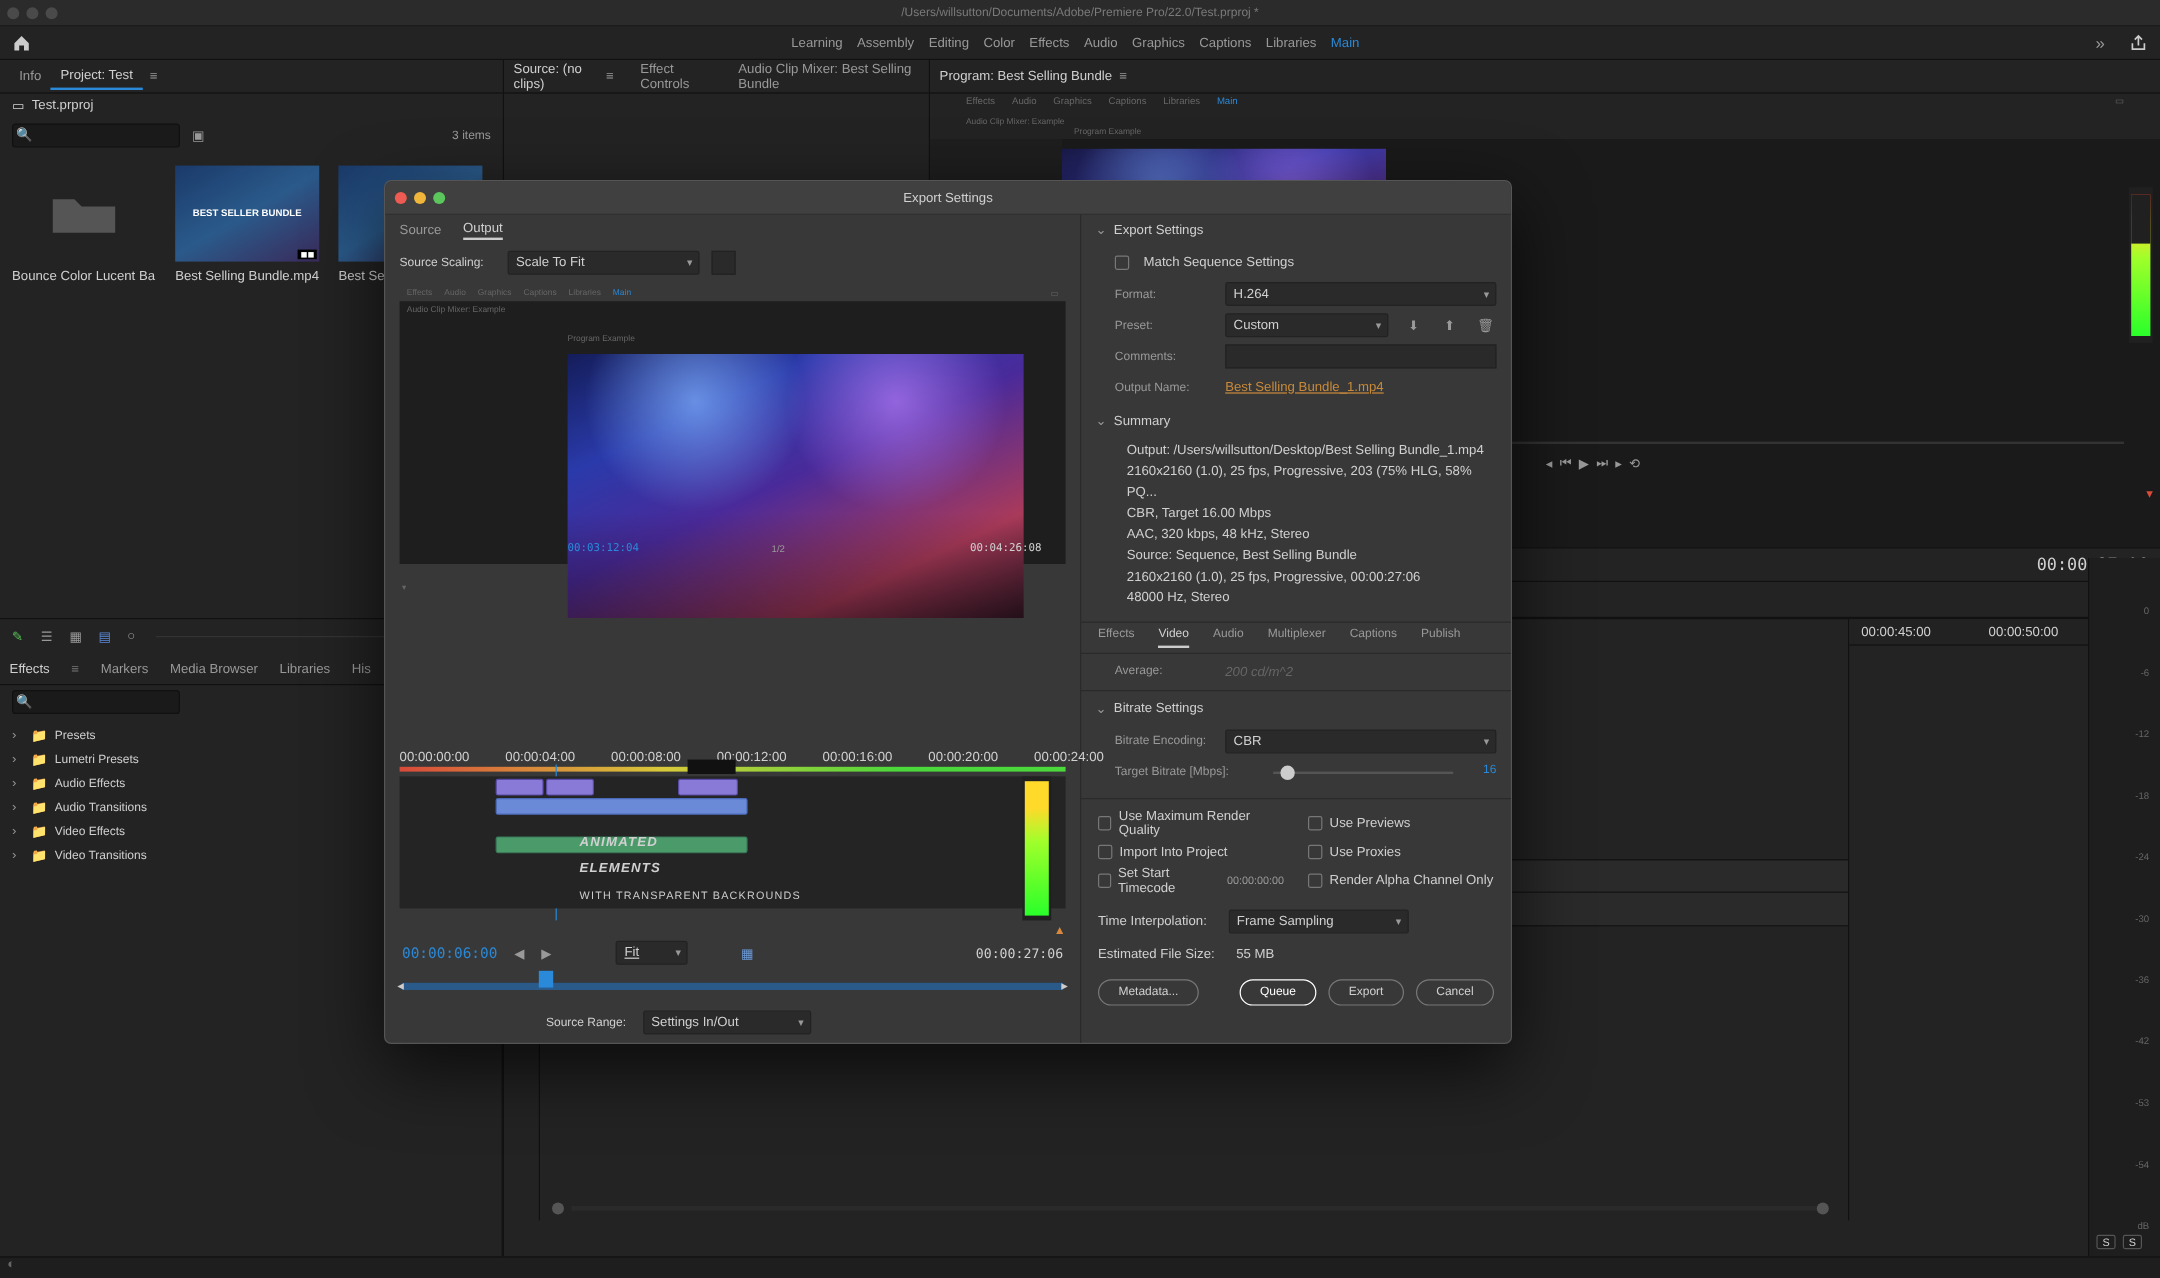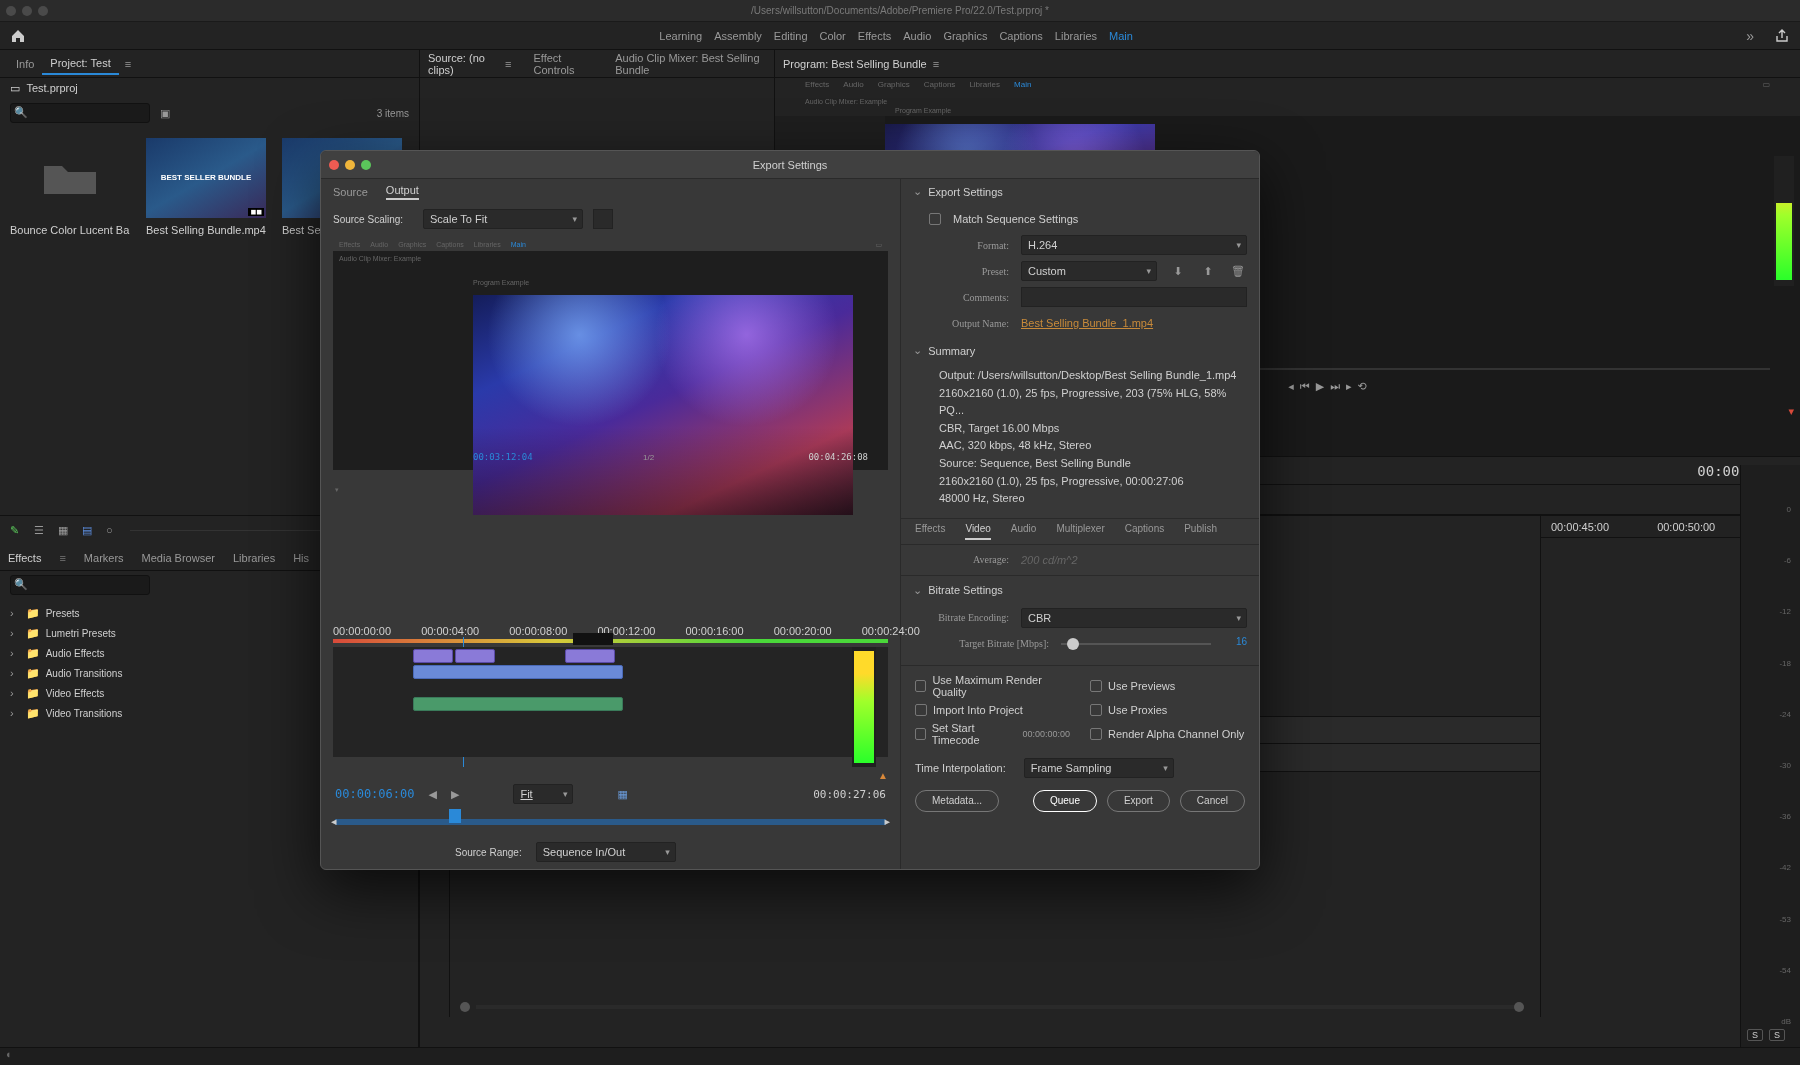--- a/index.html
+++ b/index.html
@@ -144,21 +144,21 @@
   .dlg-slider{height:26px;padding:0 14px;position:relative;}
   .dlg-slider .bar{position:absolute;left:14px;right:14px;top:10px;height:6px;background:#2a5a8a;}
   .dlg-slider .handle{position:absolute;top:0;left:128px;width:12px;height:14px;background:var(--blue);}
   .dlg-bot{height:34px;display:flex;align-items:center;padding:0 14px;gap:14px;}
   .dlg-bot label{color:var(--text);font-size:10px;}
   
   .dlg-right .sect-head{display:flex;align-items:center;gap:6px;padding:6px 12px;color:var(--text);font-size:11px;}
   .dlg-right .sect-head .chev{color:var(--text-dim);}
   .dlg-right .pad{padding:2px 12px 2px 28px;}
   .dlg-right .frow{display:flex;align-items:center;gap:12px;min-height:26px;}
-  .dlg-right .frow label{min-width:80px;text-align:right;color:var(--text-dim);font-size:10px;font-family:Liberation Serif, serif;}
+  .dlg-right .frow label{min-width:80px;text-align:left;color:var(--text-dim);font-size:10px;}
   .dlg-right .frow .wide{flex:1;}
   .check{width:12px;height:12px;border:1px solid #777;border-radius:2px;display:inline-flex;align-items:center;justify-content:center;position:relative;}
   .check.on{background:#2a6aaa;border-color:#2a6aaa;}
   .check.on::after{content:'✓';font-size:9px;color:#fff;position:absolute;top:-1px;}
   .link{color:#c88a3a;text-decoration:underline;cursor:pointer;}
   .icobtn{width:18px;height:18px;display:inline-flex;align-items:center;justify-content:center;color:var(--text-dim);}
   .dlg-right .tabs3{display:flex;gap:20px;padding:4px 14px;border-bottom:1px solid #2a2a2a;border-top:1px solid #2a2a2a;margin-top:6px;}
   .dlg-right .tabs3 span{color:var(--text-dim);font-size:10px;padding-bottom:4px;}
   .dlg-right .tabs3 span.active{color:var(--text);border-bottom:2px solid #ccc;}
   .summary{font-size:10px;color:var(--text-dim);line-height:1.6;padding:4px 12px 4px 38px;}
@@ -563,20 +563,25 @@
         <div style="height:4px;background:linear-gradient(to right,#d84a3a 0%,#d8ca3a 40%,#4ad83a 75%);margin-bottom:4px;position:relative;">
           <span style="position:absolute;left:130px;top:-2px;width:1px;height:130px;background:var(--blue);"></span>
         </div>
         <div class="tracks" style="height:110px;">
           <div class="clip clipv" style="left:80px;top:2px;width:40px;height:14px;"></div>
           <div class="clip clipv" style="left:122px;top:2px;width:40px;height:14px;"></div>
           <div class="clip clipv" style="left:232px;top:2px;width:50px;height:14px;"></div>
           <div style="position:absolute;left:240px;top:-14px;width:40px;height:12px;background:#111;"></div>
           <div class="clip" style="left:80px;top:18px;width:210px;height:14px;background:#6a8ad8;border:1px solid #4a6ab8;"></div>
           <div class="clip clipa" style="left:80px;top:50px;width:210px;height:14px;"></div>
+          <div class="txt">
+            <span>ANIMATED</span><br>
+            <span>ELEMENTS</span><br>
+            <span class="sub">WITH TRANSPARENT BACKROUNDS</span>
+          </div>
           <div class="meter"></div>
         </div>
         <span class="warn">▲</span>
       </div>
       <div class="dlg-tcrow">
         <span class="tc">00:00:06:00</span>
         <span style="color:#999;">◀</span>
         <span style="color:#999;">▶</span>
         <div class="sel fit" style="min-width:60px;">
             <span>Fit</span>
@@ -586,21 +591,21 @@
       </div>
       <div class="dlg-slider">
         <div class="bar"></div>
         <span style="position:absolute;left:10px;top:6px;color:#ccc;">◂</span>
         <span style="position:absolute;right:10px;top:6px;color:#ccc;">▸</span>
         <div class="handle"></div>
       </div>
       <div class="dlg-bot">
         <label style="margin-left:120px;">Source Range:</label>
         <div class="sel" style="min-width:140px;">
-            <span>Sequence In/Out</span>
+            <span>Settings In/Out</span>
           </div>
       </div>
     </div>
 
     <div class="dlg-right">
       <div class="sect-head">
           <span class="chev">⌄</span>
           <span>Export Settings</span>
         </div>
       <div class="pad">
@@ -706,20 +711,24 @@
               <span class="check"></span>
               <span>Render Alpha Channel Only</span>
             </div>
         </div>
         <div class="frow" style="padding:4px 14px;">
           <span style="margin-right:6px;">Time Interpolation:</span>
           <div class="sel" style="min-width:150px;">
               <span>Frame Sampling</span>
             </div>
         </div>
+        <div class="frow" style="padding:4px 14px;">
+          <span>Estimated File Size:</span>
+          <span style="margin-left:6px;">55 MB</span>
+        </div>
         <div class="dlg-btns">
           <span class="btn">Metadata...</span>
           <span style="flex:1;"></span>
           <span class="btn primary">Queue</span>
           <span class="btn">Export</span>
           <span class="btn">Cancel</span>
         </div>
       </div>
     </div>
   </div>

